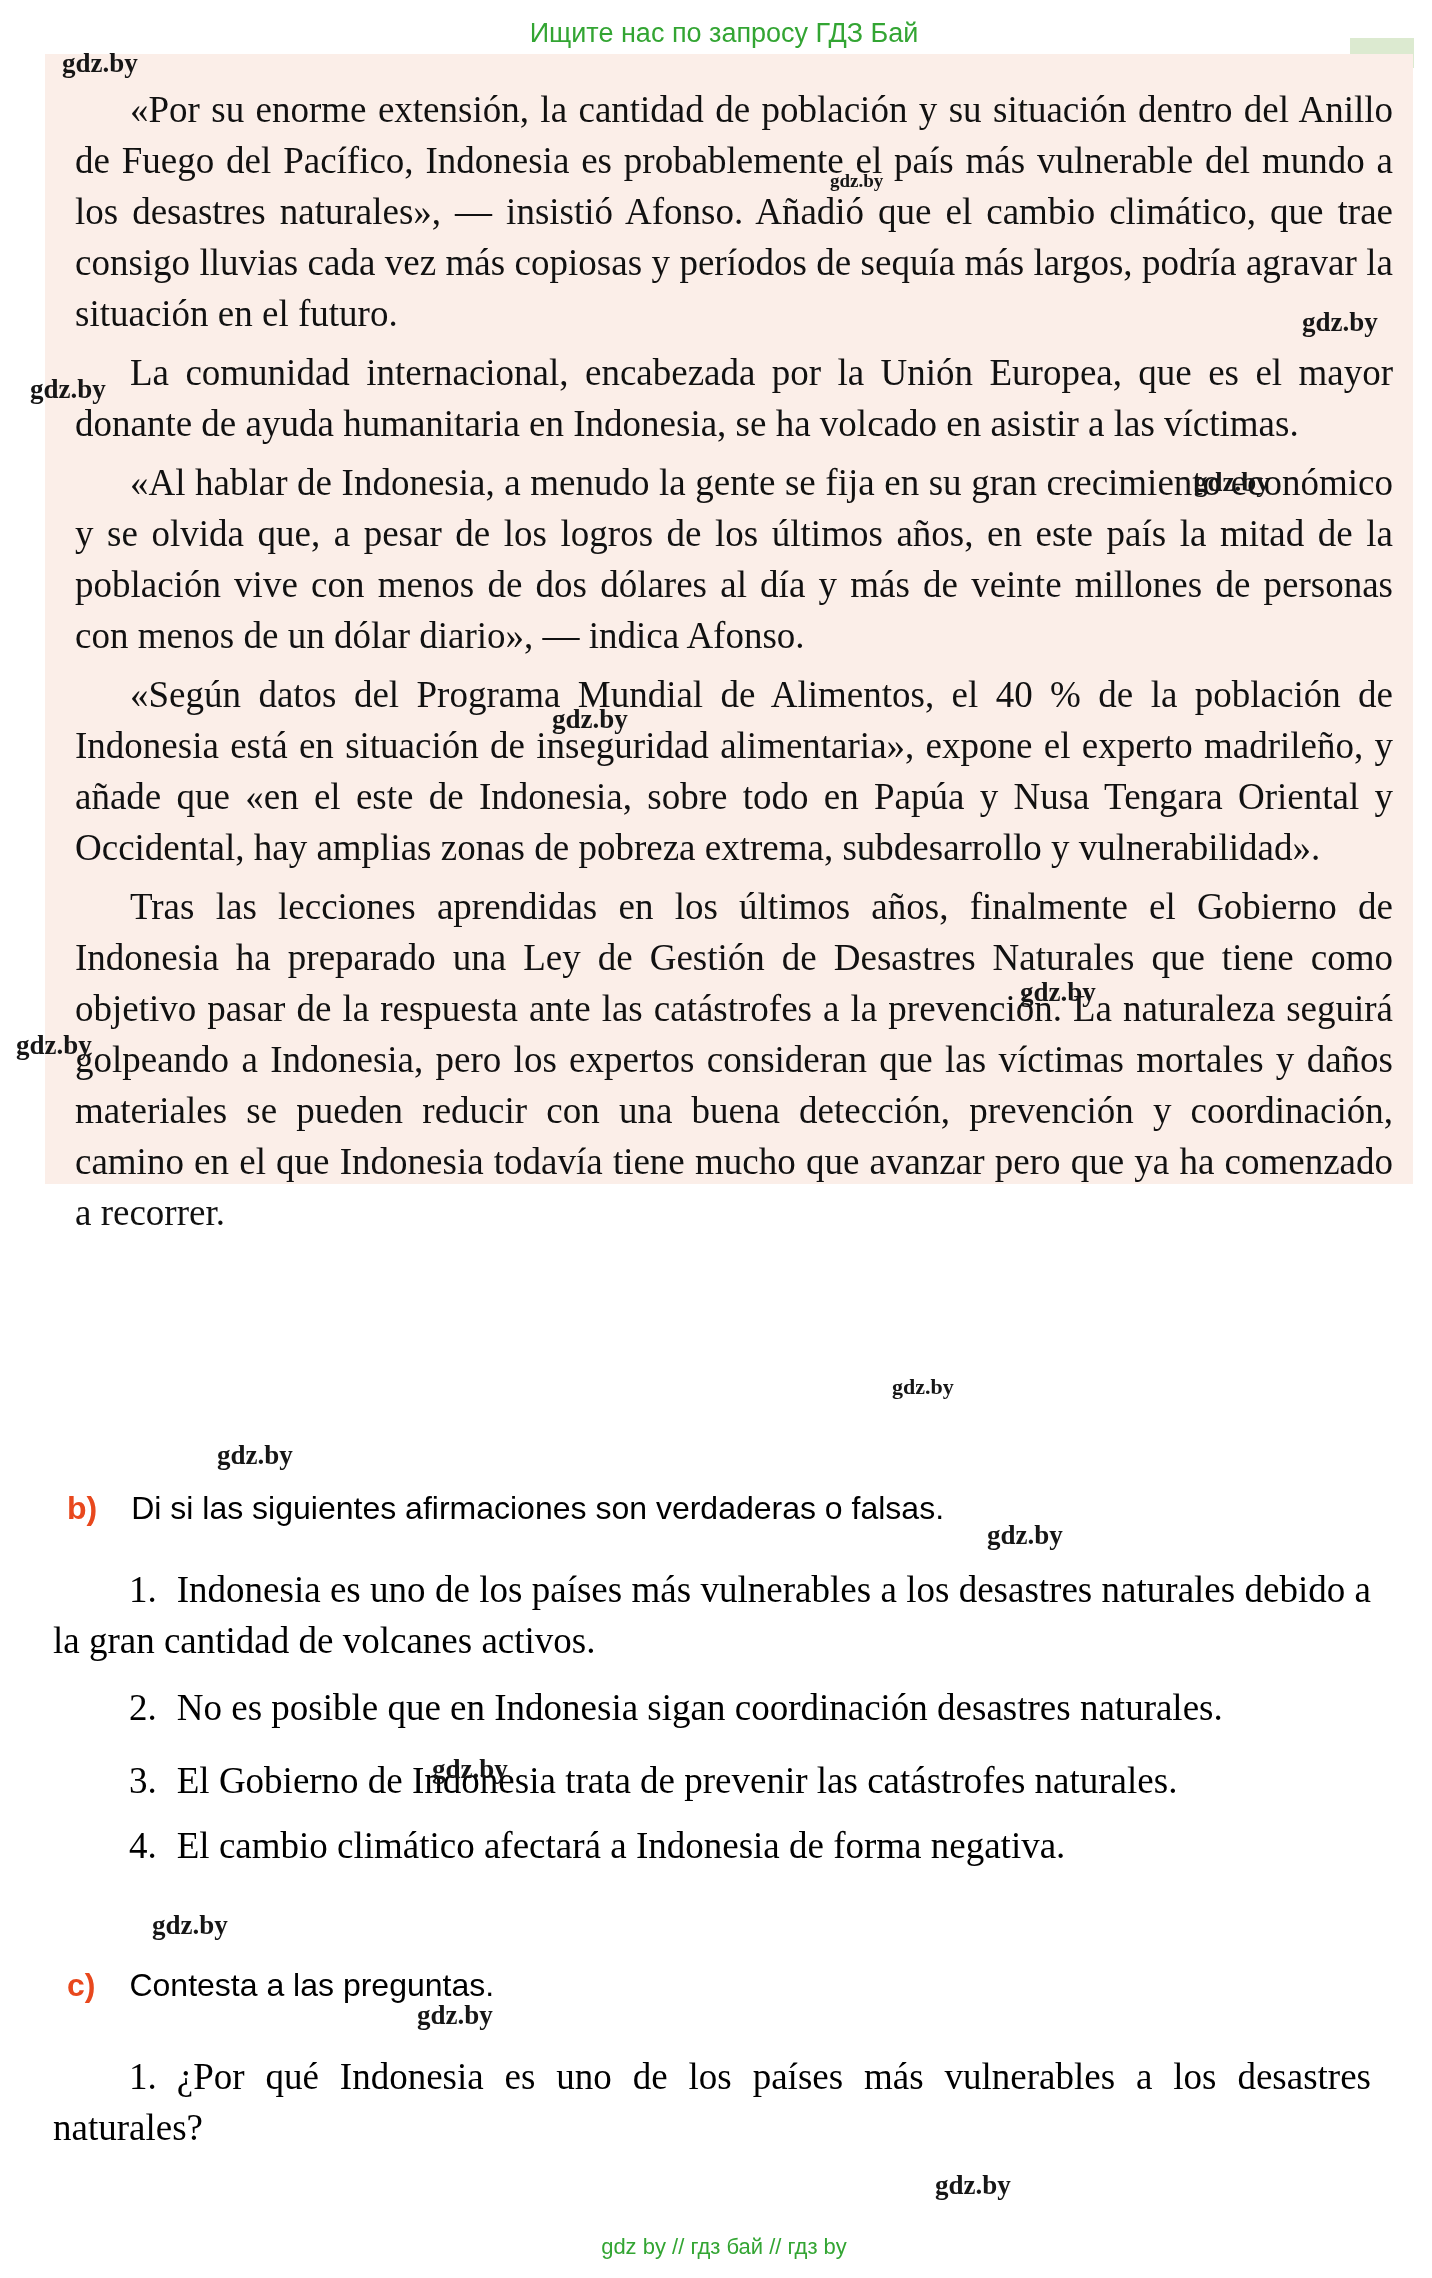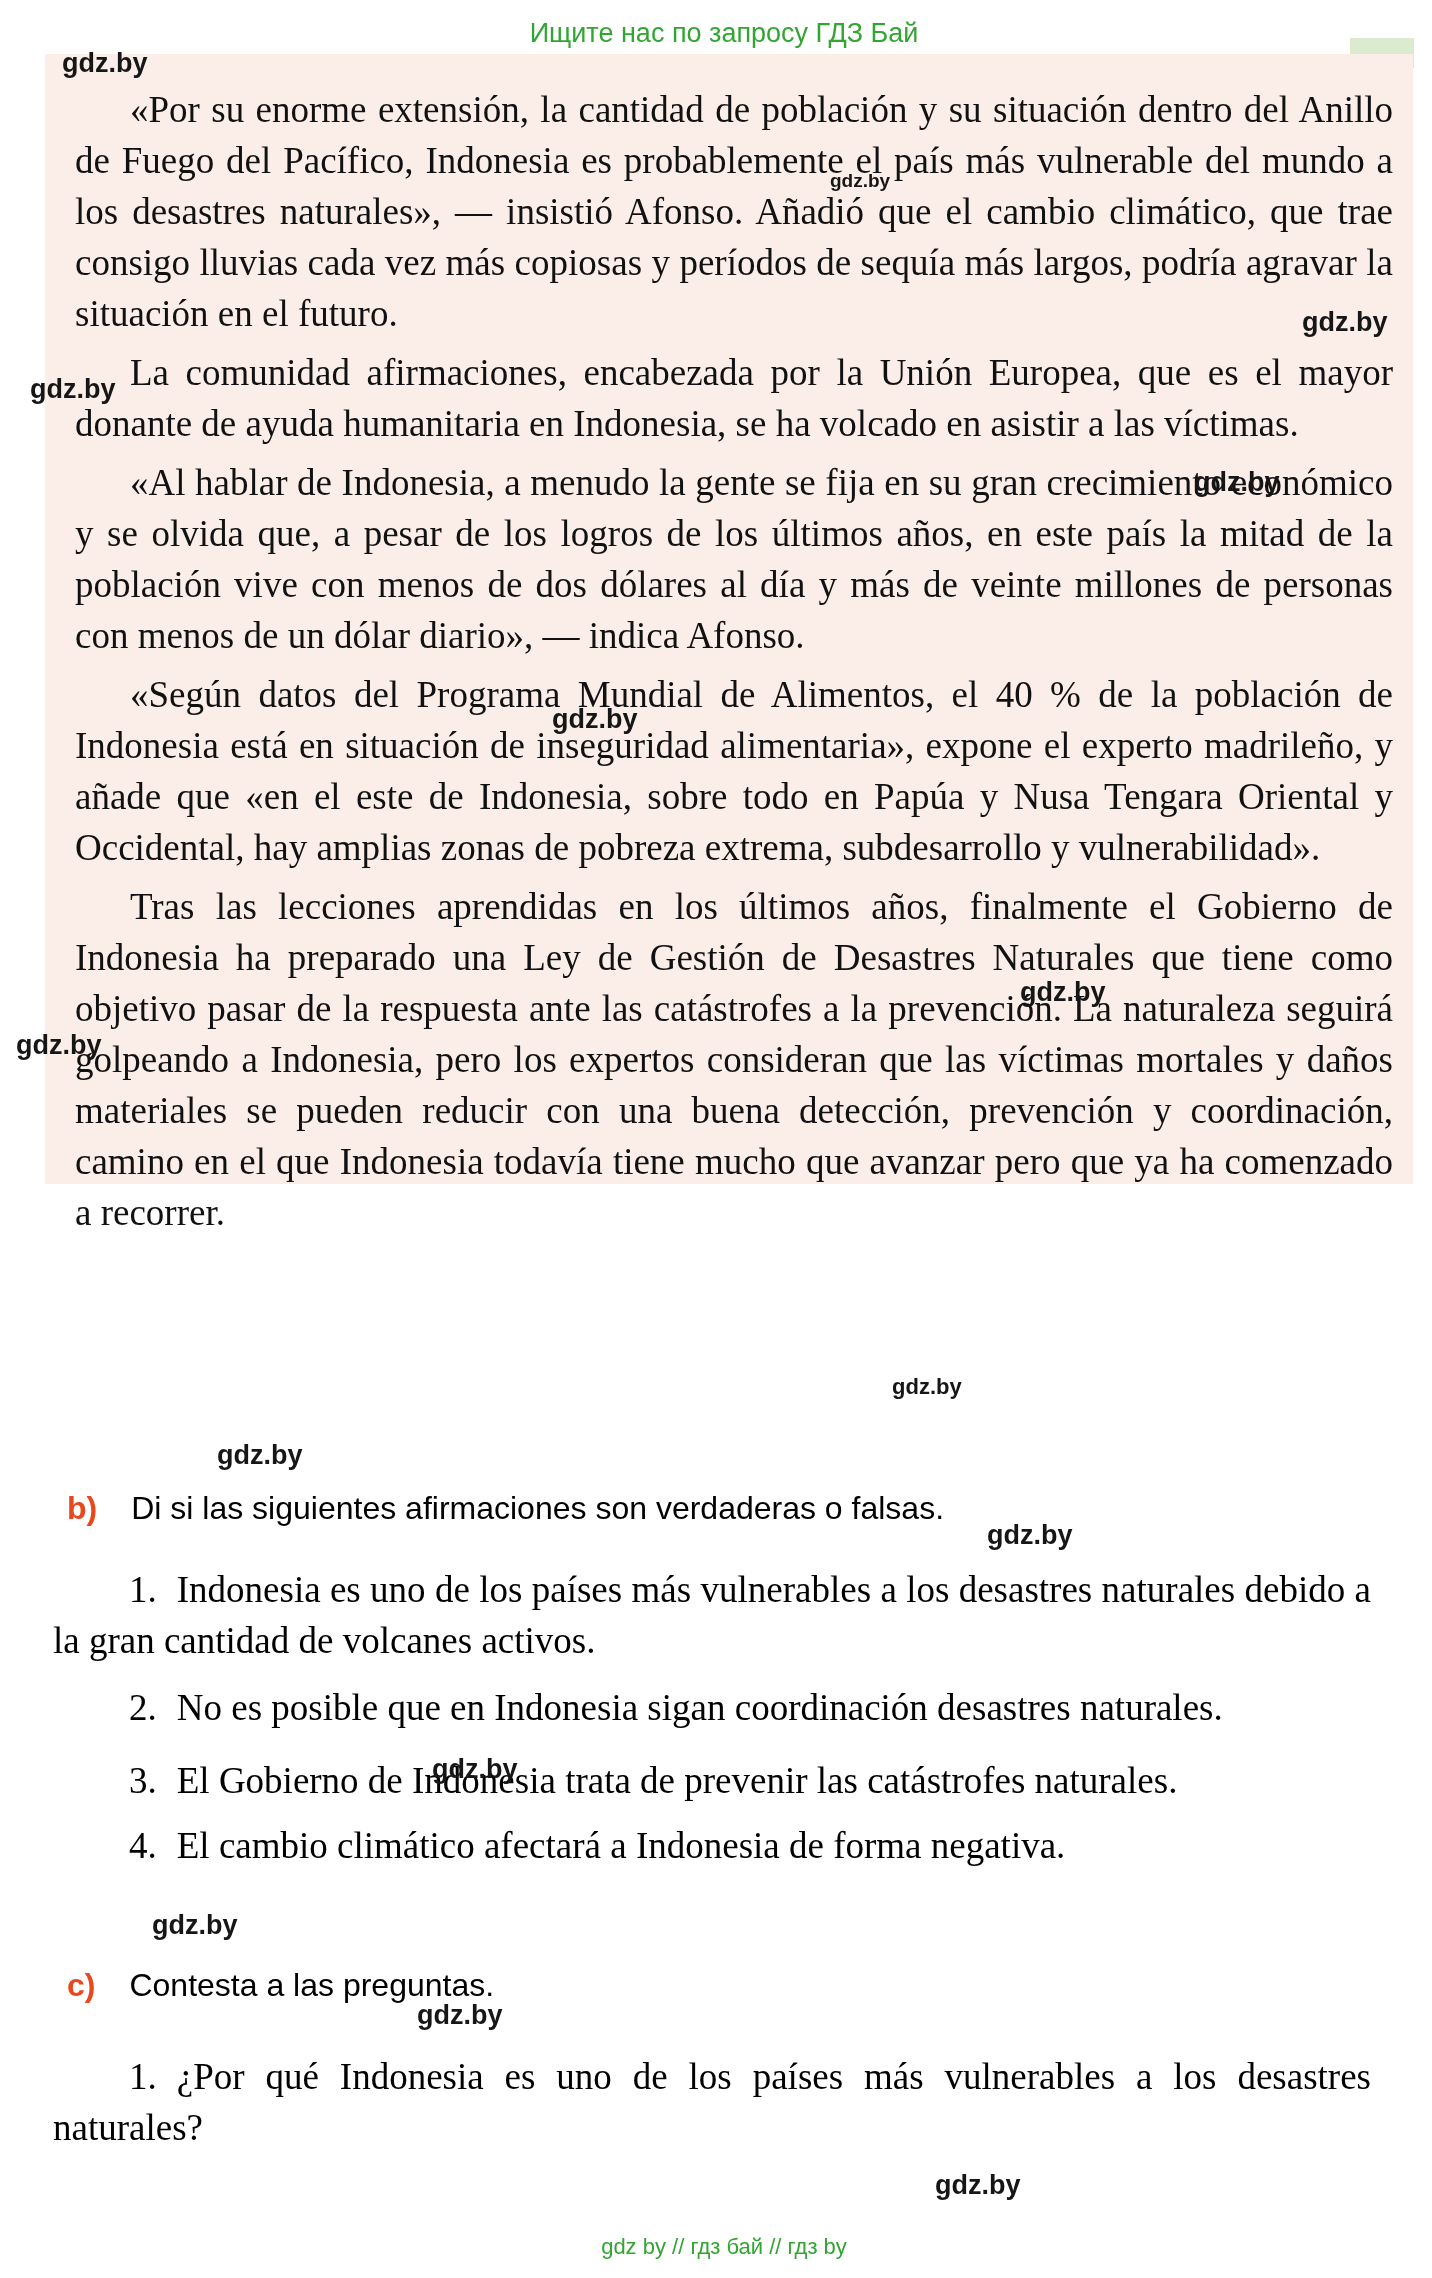--- a/index.html
+++ b/index.html
@@ -30,21 +30,21 @@
     position:absolute; left:37px; top:46px;
     width:1368px; height:1130px;
     background:#fbeee8;
     padding:26px 16px 20px 26px;
     font-size:37px; line-height:51px;
     text-align:justify;
   }
   .passage p { text-indent:55px; }
   .wm {
     position:absolute;
-    font-family:Liberation Sans, sans-serif;
+    font-family:Liberation Serif, serif;
     font-weight:600;
     color:#161616;
     font-size:27px;
     white-space:nowrap;
     z-index:5;
   }
   .wm.small { font-size:19px; }
   .wm.mid   { font-size:22px; }
   .exercises {
     position:absolute; left:37px; top:1470px; width:1334px;
@@ -81,21 +81,21 @@
 <body>
 
 <div class="page">
 
   <div class="top-banner">Ищите нас по запросу ГДЗ Бай</div>
 
   <div class="corner-box"></div>
 
   <div class="passage">
     <p>«Por su enorme extensión, la cantidad de población y su situación dentro del Anillo de Fuego del Pacífico, Indonesia es probablemente el país más vulnerable del mundo a los desastres naturales», — insistió Afonso. Añadió que el cambio climático, que trae consigo lluvias cada vez más copiosas y períodos de sequía más largos, podría agravar la situación en el futuro.</p>
-    <p>La comunidad afirmaciones, encabezada por la Unión Europea, que es el mayor donante de ayuda humanitaria en Indonesia, se ha volcado en asistir a las víctimas.</p>
+    <p>La comunidad internacional, encabezada por la Unión Europea, que es el mayor donante de ayuda humanitaria en Indonesia, se ha volcado en asistir a las víctimas.</p>
     <p>«Al hablar de Indonesia, a menudo la gente se fija en su gran crecimiento económico y se olvida que, a pesar de los logros de los últimos años, en este país la mitad de la población vive con menos de dos dólares al día y más de veinte millones de personas con menos de un dólar diario», — indica Afonso.</p>
     <p>«Según datos del Programa Mundial de Alimentos, el 40 % de la población de Indonesia está en situación de inseguridad alimentaria», expone el experto madrileño, y añade que «en el este de Indonesia, sobre todo en Papúa y Nusa Tengara Oriental y Occidental, hay amplias zonas de pobreza extrema, subdesarrollo y vulnerabilidad».</p>
     <p>Tras las lecciones aprendidas en los últimos años, finalmente el Gobierno de Indonesia ha preparado una Ley de Gestión de Desastres Naturales que tiene como objetivo pasar de la respuesta ante las catástrofes a la prevención. La naturaleza seguirá golpeando a Indonesia, pero los expertos consideran que las víctimas mortales y daños materiales se pueden reducir con una buena detección, prevención y coordinación, camino en el que Indonesia todavía tiene mucho que avanzar pero que ya ha comenzado a recorrer.</p>
   </div>
 
   <div class="exercises">
 
     <div class="task-heading b">
       <span class="task-letter">b)</span><span>Di si las siguientes afirmaciones son verdaderas o falsas.</span>
     </div>

